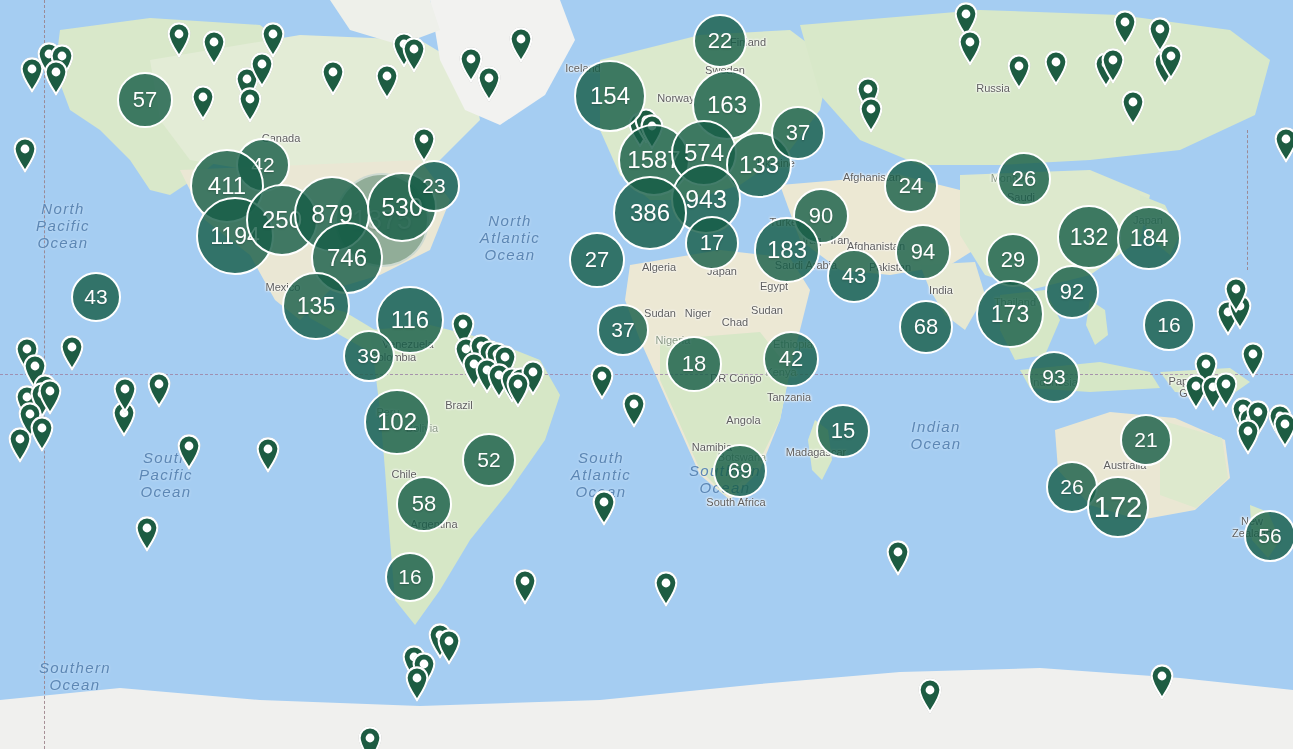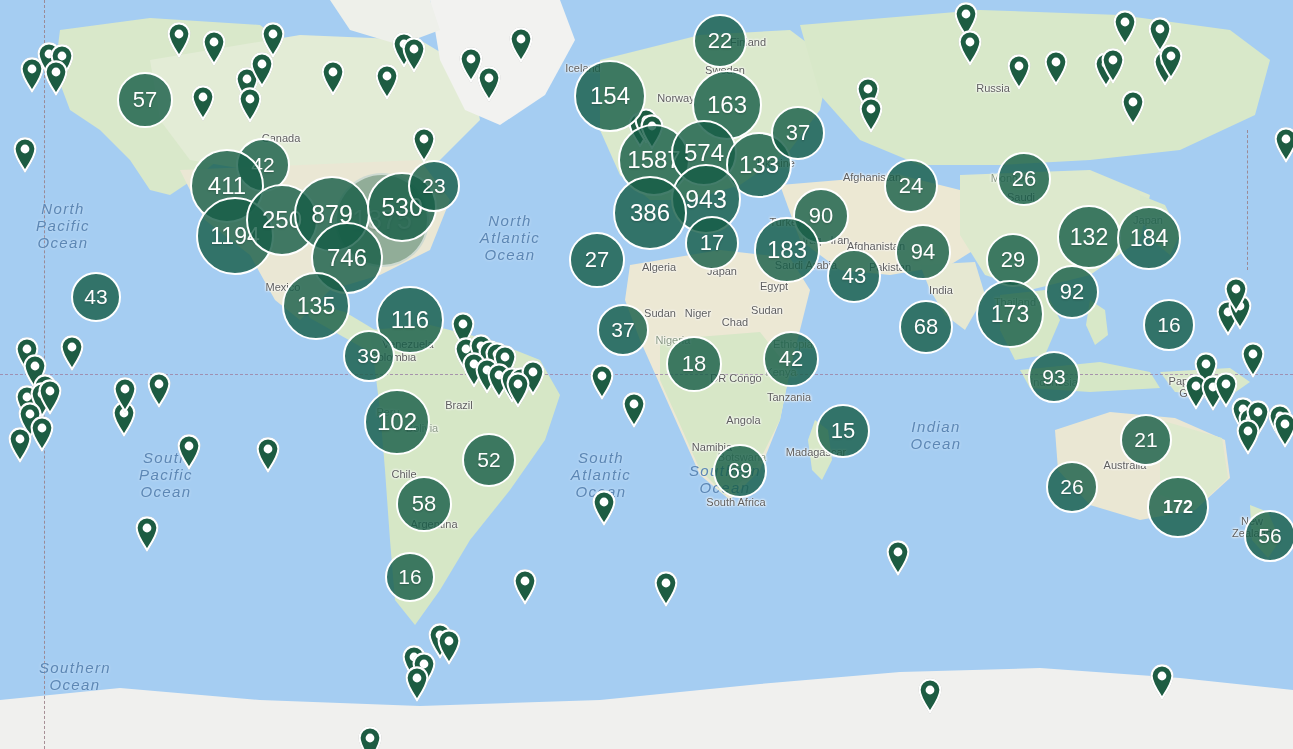--- a/index.html
+++ b/index.html
@@ -822,17 +822,17 @@
       <div class="cluster over" style="left: 1024px; top: 179px; width: 54px; height: 54px; font-size: 22px;">26</div>
       <div class="cluster over" style="left: 1013px; top: 260px; width: 54px; height: 54px; font-size: 22px;">29</div>
       <div class="cluster over" style="left: 1089px; top: 237px; width: 64px; height: 64px; font-size: 23px;">132</div>
       <div class="cluster over" style="left: 1149px; top: 238px; width: 64px; height: 64px; font-size: 23px;">184</div>
       <div class="cluster over" style="left: 1072px; top: 292px; width: 54px; height: 54px; font-size: 22px;">92</div>
       <div class="cluster over" style="left: 1010px; top: 314px; width: 68px; height: 68px; font-size: 23px;">173</div>
       <div class="cluster over" style="left: 1054px; top: 377px; width: 52px; height: 52px; font-size: 21px;">93</div>
       <div class="cluster over" style="left: 1169px; top: 325px; width: 52px; height: 52px; font-size: 21px;">16</div>
       <div class="cluster over" style="left: 1146px; top: 440px; width: 52px; height: 52px; font-size: 21px;">21</div>
       <div class="cluster over" style="left: 1072px; top: 487px; width: 52px; height: 52px; font-size: 21px;">26</div>
-      <div class="cluster over" style="left: 1178px; top: 507px; width: 62px; height: 62px; font-size: 18px; font-weight: bold;">172</div>
+      <div class="cluster over" style="left: 1118px; top: 507px; width: 62px; height: 62px; font-size: 29px;">172</div>
       <div class="cluster over" style="left: 1270px; top: 536px; width: 52px; height: 52px; font-size: 21px;">56</div>
     </div>
 
 </div>
 
 </body></html>

